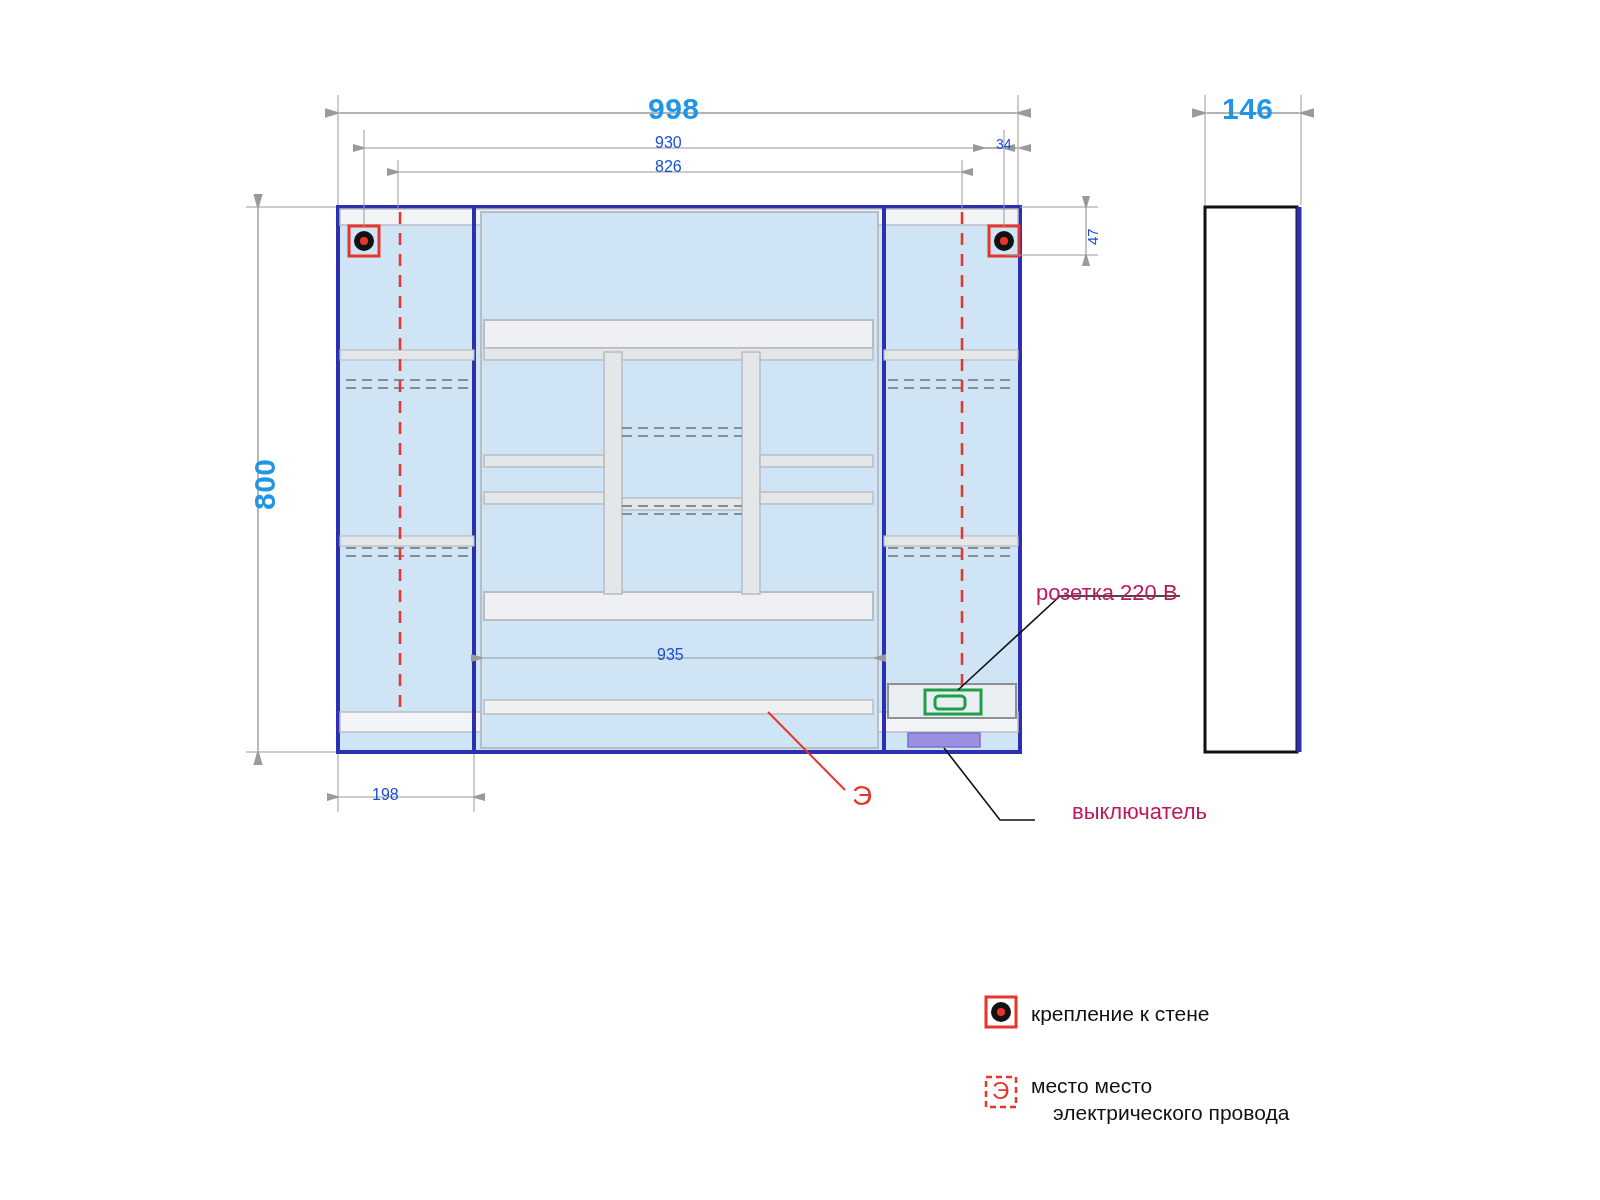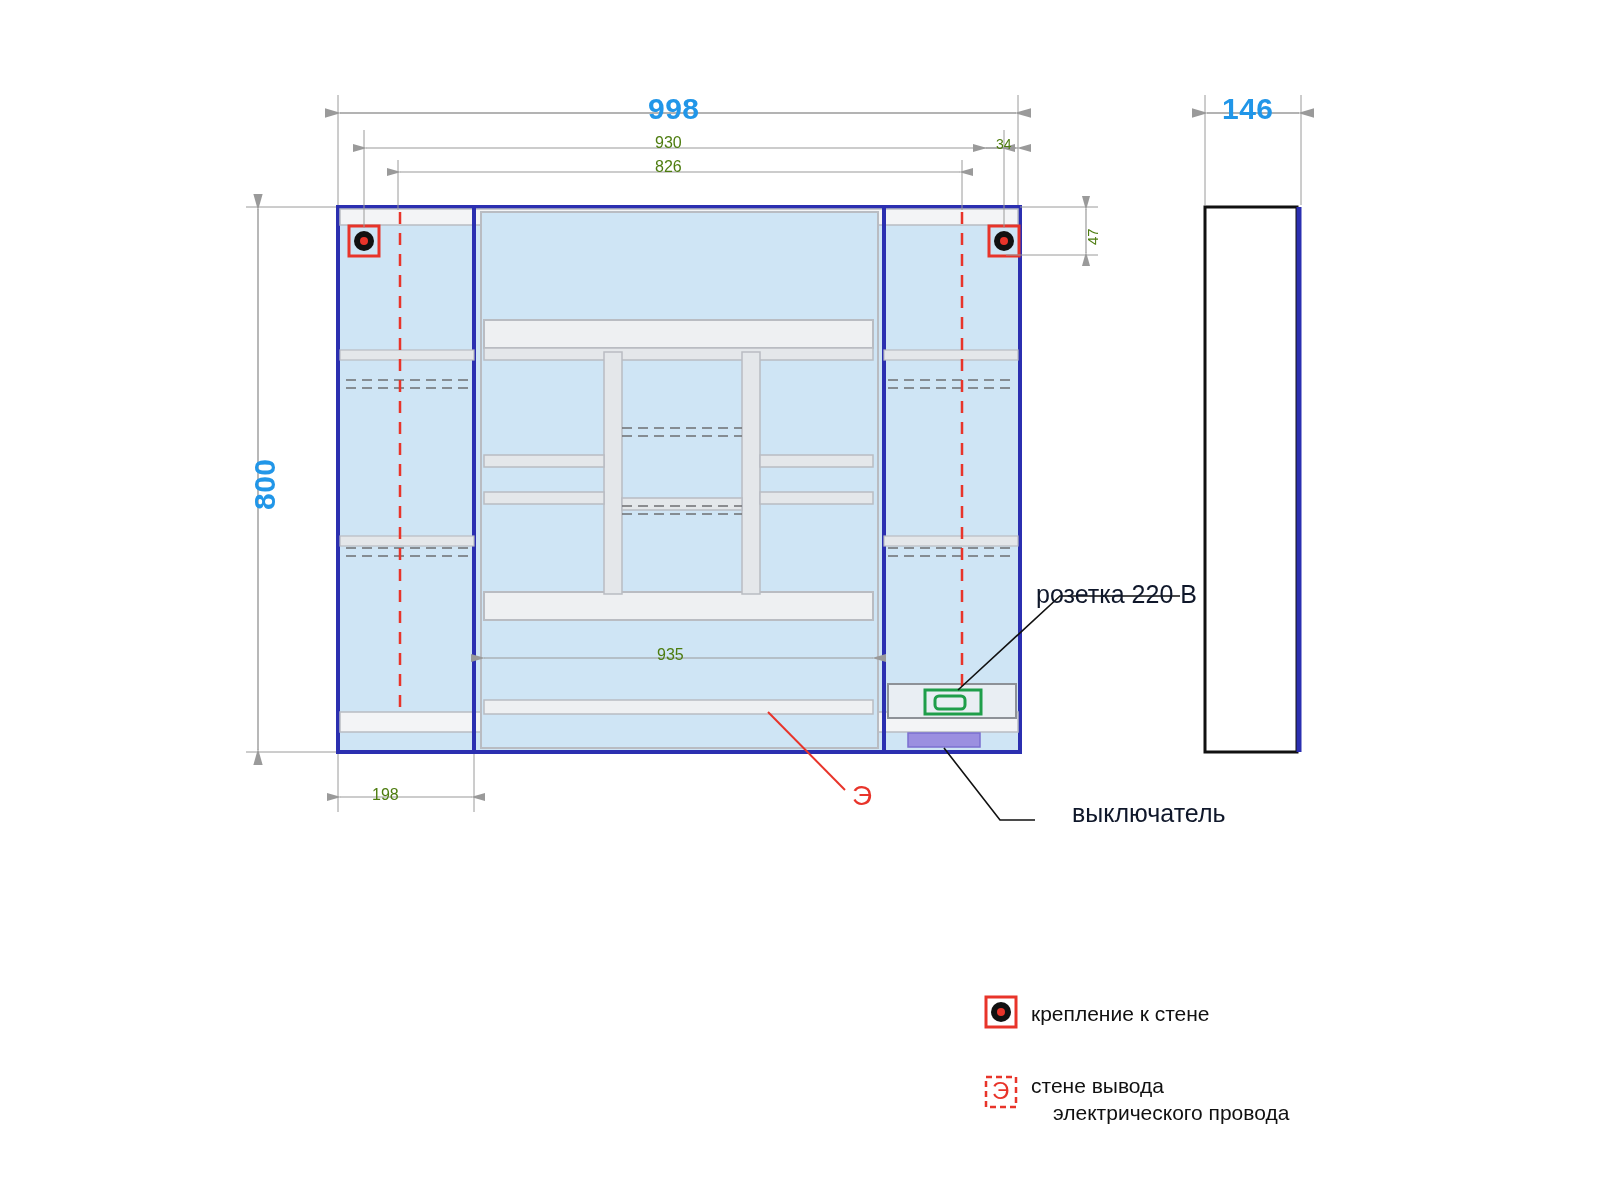--- a/index.html
+++ b/index.html
@@ -14,31 +14,31 @@
   .abs{position:absolute;}
 
   
   .dim-major{
     color:#2196e8;
     font-size:30px;
     font-weight:bold;
     letter-spacing:0.5px;
   }
   .dim-minor{
-    color:#4d7c0f;
+    color:#1d4ed8;
     font-size:16px;
   }
   .dim-vert{
     transform:rotate(-90deg);
     transform-origin:left top;
     white-space:nowrap;
   }
   .label-txt{
-    color:#0f172a;
-    font-size:25px;
+    color:#be185d;
+    font-size:22px;
     white-space:nowrap;
   }
   .legend-txt{
     color:#111;
     font-size:21px;
     line-height:27px;
   }
   .eletter{
     color:#e8342a;
     font-size:28px;
@@ -203,16 +203,16 @@
   <div class="abs label-txt" style="left:1036px;top:580px;">розетка 220 В</div>
 
   <div class="abs label-txt" style="left:1072px;top:799px;">выключатель</div>
 
   <div class="abs eletter" style="left:852px;top:780px;">Э</div>
 
   <div class="abs legend-txt" style="left:1031px;top:1000px;">крепление к стене</div>
 
   <div class="abs eletter" style="left:992px;top:1077px;font-size:24px;">Э</div>
 
-  <div class="abs legend-txt" style="left:1031px;top:1072px;">стене вывода</div>
+  <div class="abs legend-txt" style="left:1031px;top:1072px;">место место</div>
   <div class="abs legend-txt" style="left:1031px;top:1099px;margin-left:22px;">электрического провода</div>
 
 </div>
 
 </body></html>

